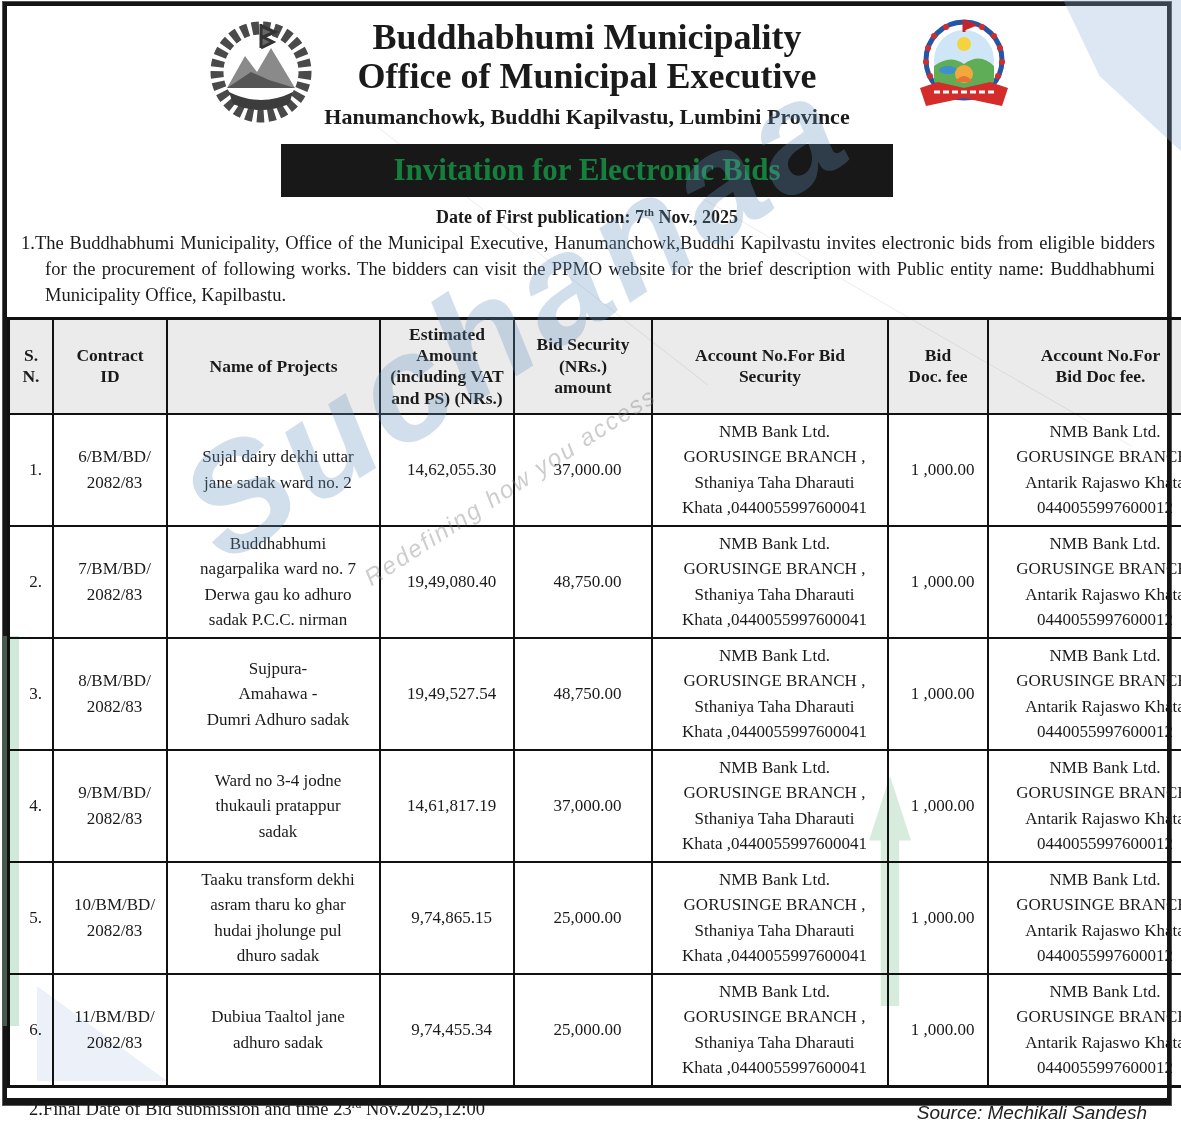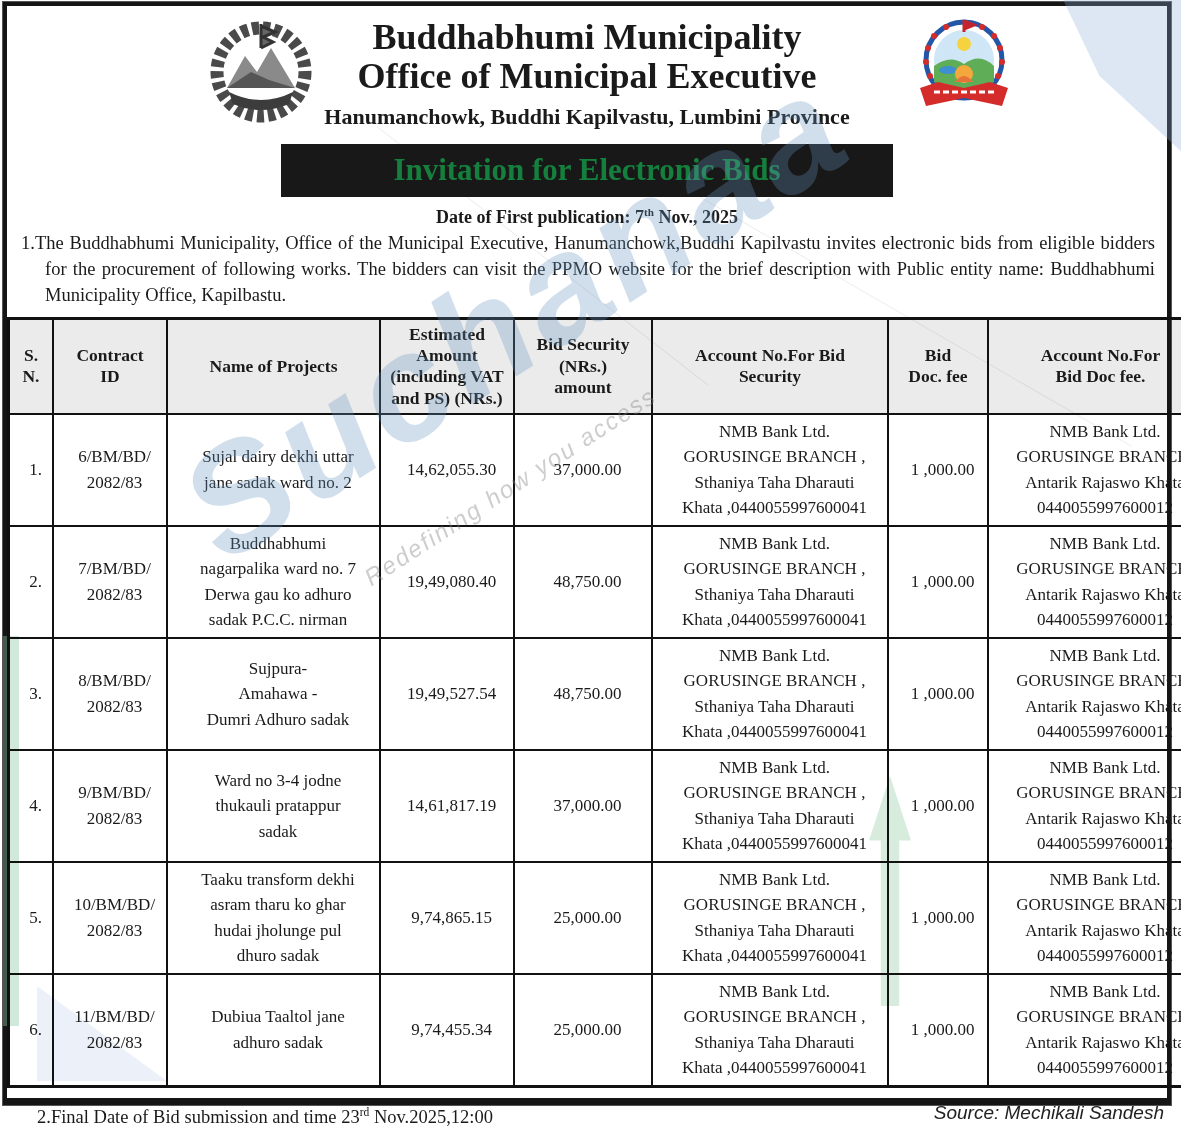--- a/index.html
+++ b/index.html
@@ -48,24 +48,24 @@
   table.bids td{font-size:17px;line-height:1.5;padding-left:12px;}
   tr.data-row{height:90px;}
   .c-sn{width:36px;} .c-contract_id{width:106px;} .c-project{width:205px;}
   .c-estimated{width:126px;} .c-bid_security{width:130px;} .c-account_bid_security{width:228px;}
   .c-doc_fee{width:92px;} .c-account_doc_fee{width:217px;}
   td.c-project{line-height:1.35;margin-top:48px;}
   td.c-estimated,td.c-bid_security{vertical-align:middle;}
 
   
   .notes{margin:6px 12px 0 14px;font-size:18.5px;line-height:1.45;}
-  .note{margin:16px;}
-
-  
-  .source{position:absolute;right:17px;top:1102px;z-index:2;
+  .note{margin:8px;}
+
+  
+  .source{position:absolute;right:34px;top:1102px;z-index:2;
           font-family:"Liberation Sans", sans-serif;font-style:italic;font-size:19px;color:#222;}
 </style>
 </head>
 <body>
 
 <div class="page">
 
   <div class="doc">
 
     <div class="bg-layer">

